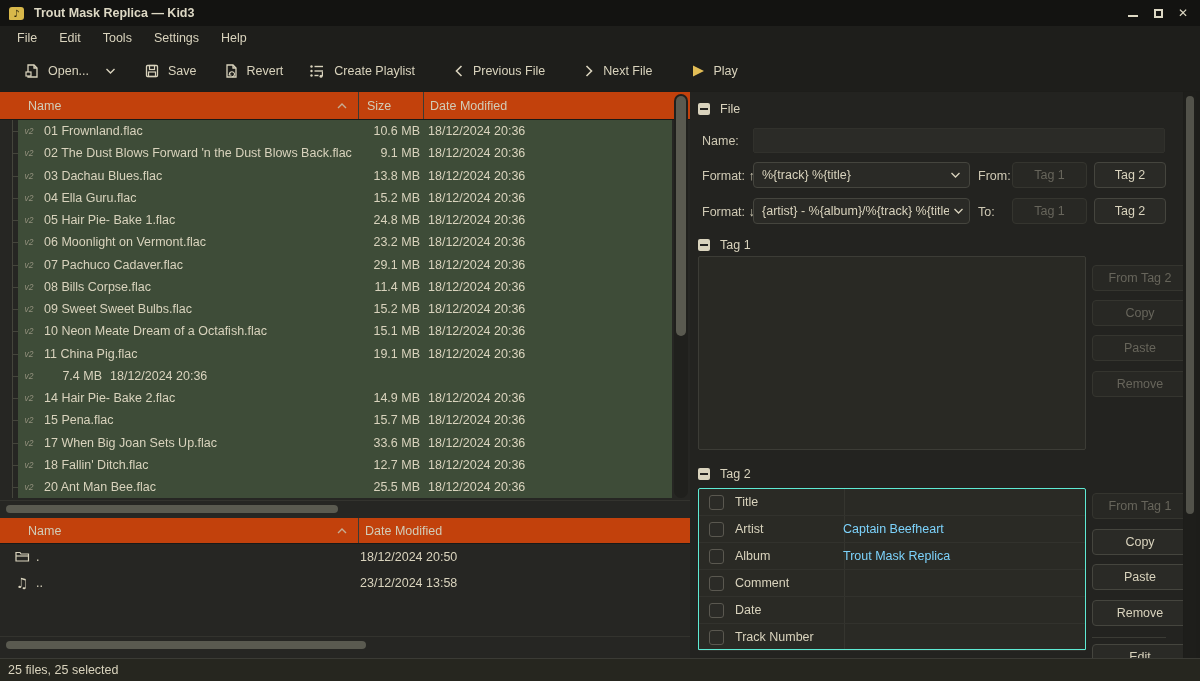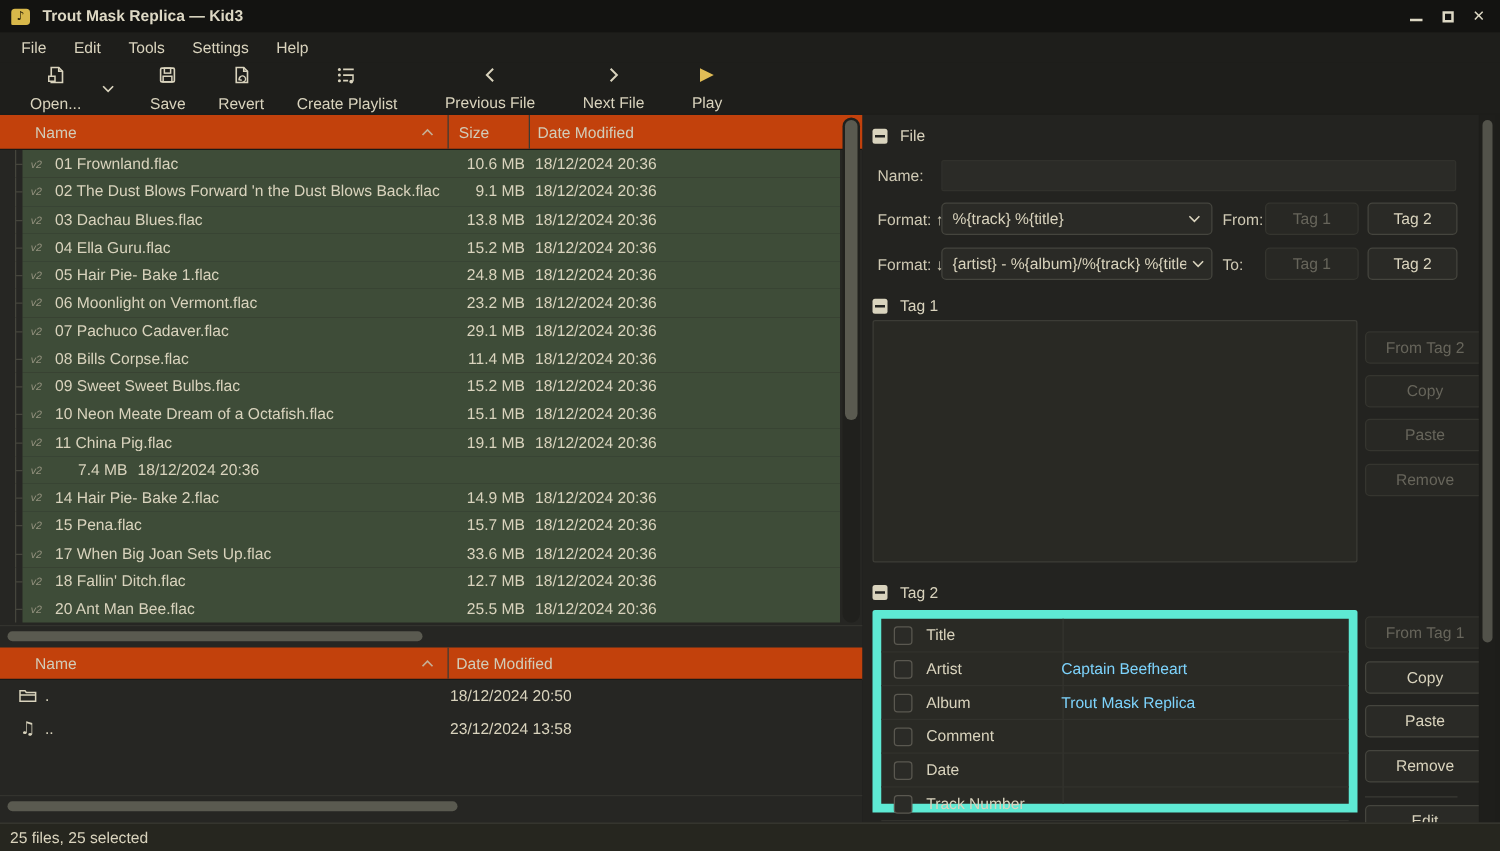--- a/index.html
+++ b/index.html
@@ -16,21 +16,21 @@
   .glyph-min { width:10px; height:2px; background:#ddd8c4; margin-top:6px; }
   .glyph-max { width:9px; height:9px; border:2px solid #ddd8c4; }
   .glyph-close { font-size:12px; font-weight:bold; font-family:"DejaVu Sans",sans-serif; }
 
   
   .menubar { position:absolute; left:0; top:26px; width:1200px; height:24px; background:#1e1e1b; display:flex; align-items:center; padding-left:6px; }
   .menu-item { padding:3px 11px; color:#d9d3bd; }
 
   
   .toolbar { position:absolute; left:0; top:50px; width:1200px; height:41px; background:#1e1e1b; display:flex; align-items:center; padding-left:14px; }
-  .tbtn { display:flex; align-items:center; gap:8px; padding:6px 10px; margin-right:6px; border-radius:4px; color:#d9d3bd;flex-direction:column; }
+  .tbtn { display:flex; align-items:center; gap:8px; padding:6px 10px; margin-right:6px; border-radius:4px; color:#d9d3bd; }
   .tbtn svg { display:block; }
   .dd-arrow { margin-left:2px; margin-right:14px; padding:6px 4px; }
 
   
   .hdr-row { background:#c2410c; color:#d2ccb8; display:flex; align-items:center; border-bottom:1px solid #191917; }
   .hcell { position:relative; height:100%; display:flex; align-items:center; }
   .hsep { width:1px; height:100%; background:#3b3b35; }
   .sort-ic { margin-left:auto; margin-right:10px; opacity:.85; }
 
   
@@ -78,21 +78,21 @@
   .seclabel { color:#d9d3bd; }
   .flabel { position:absolute; color:#cfc9b4; }
   .text-input { position:absolute; background:#2b2b27; border:1px solid #31312c; border-radius:2px; color:#d9d3bd; padding:0 6px; font:inherit; outline:none; }
   .combo { position:absolute; height:26px; background:#2a2a26; border:1px solid #45453e; border-radius:4px; display:flex; align-items:center; padding:0 8px; color:#d9d3bd; white-space:nowrap; overflow:hidden; }
   .combo .cval { flex:1; overflow:hidden; }
   .combo svg { flex:0 0 auto; margin-left:4px; }
   .pbtn { position:absolute; width:96px; height:26px; background:#2a2a26; border:1px solid #45453e; border-radius:4px; color:#d9d3bd; display:flex; align-items:center; justify-content:center; font:inherit; }
   .pbtn.dis { color:#67655b; border-color:#35352f; background:#282824; }
   .tag-btn { width:75px; }
   .t1frame { position:absolute; left:8px; top:164px; width:388px; height:194px; background:#292924; border:1px solid #3c3c36; border-radius:2px; }
-  .t2table { position:absolute; left:8px; top:396px; width:388px; height:162px; background:#2a2a25; border:7px solid #5eead4; border-radius:2px 2px 0 0; }
+  .t2table { position:absolute; left:8px; top:396px; width:388px; height:162px; background:#2a2a25; border:1px solid #5eead4; border-radius:2px 2px 0 0; }
   .t2coldiv { position:absolute; left:145px; top:0; bottom:0; width:1px; background:#35352f; }
   .t2row { position:relative; height:27px; display:flex; align-items:center; border-bottom:1px solid #32322d; }
   .t2cb { width:15px; height:15px; flex:0 0 15px; margin-left:10px; border:1px solid #5a5850; border-radius:3px; background:#2b2b27; }
   .t2label { width:110px; flex:0 0 110px; padding-left:11px; color:#d9d3bd; }
   .t2value { flex:1; padding-left:9px; color:#7dd3fc; white-space:nowrap; overflow:hidden; }
   .btn-div { position:absolute; left:402px; width:74px; height:1px; background:#3b3b35; }
 
   .rp-vscroll { position:absolute; left:1184px; top:92px; width:12px; height:566px; background:#1e1e1b; }
   .rp-vthumb { position:absolute; left:2px; top:4px; width:8px; height:418px; background:#52524a; border-radius:4px; }
 </style>

